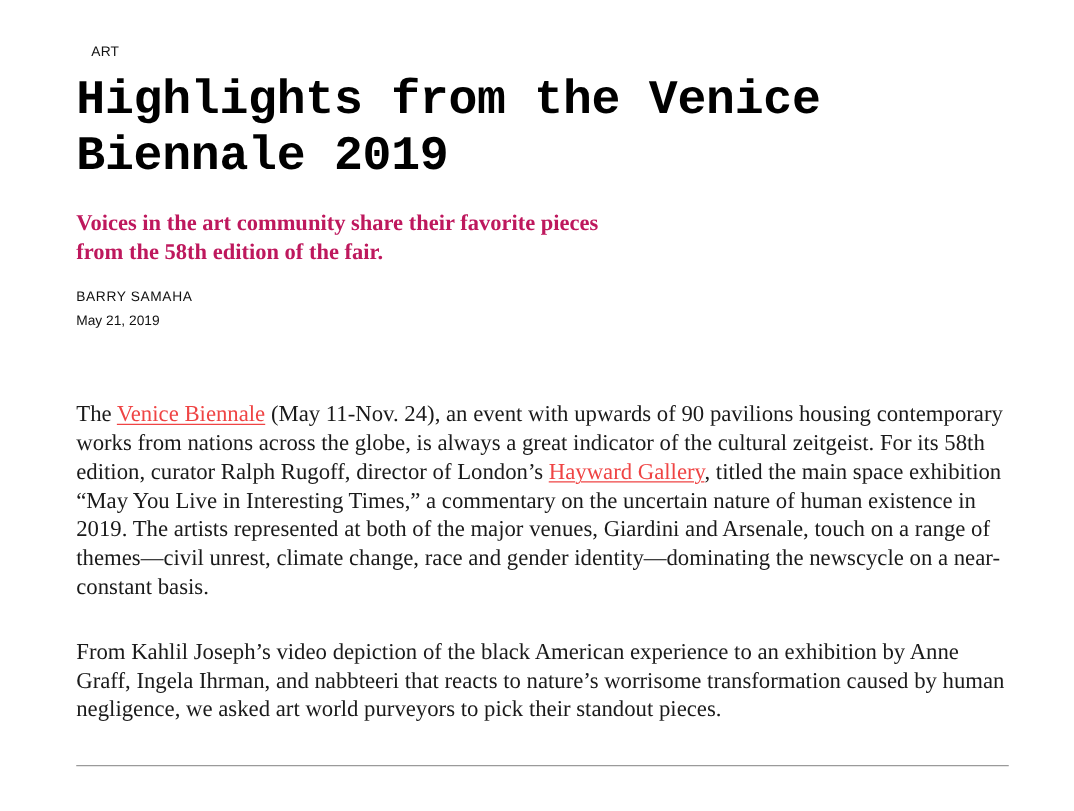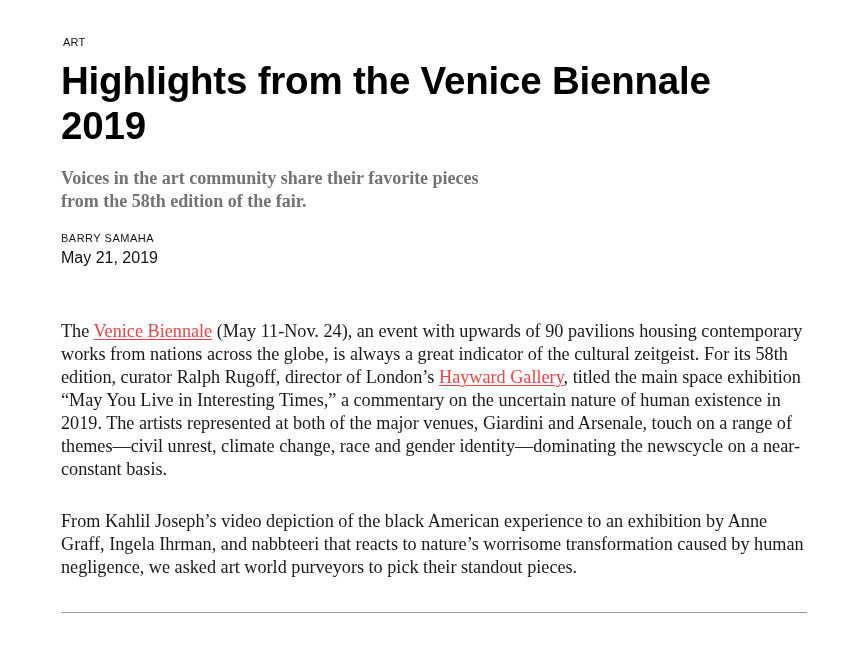--- a/index.html
+++ b/index.html
@@ -16,69 +16,69 @@
     }
     .article {
       position: absolute;
       left: 61px;
       top: 0;
       width: 746px;
     }
     .kicker {
       position: absolute;
       top: 36px;
-      left: 2px;
+      left: 12px;
       font-family: "Liberation Sans", sans-serif;
       font-size: 11px;
       line-height: 13px;
       letter-spacing: 0.2px;
       color: #111;
     }
     .title {
       position: absolute;
       top: 58px;
       left: 0;
       width: 690px;
       margin: 0;
-      font-family: Liberation Sans, sans-serif;
+      font-family: Liberation Mono, monospace;
       font-weight: bold;
       font-size: 38.5px;
       line-height: 45px;
       letter-spacing: -0.2px;
       color: #000;
     }
     .dek {
       position: absolute;
       top: 167px;
       left: 0;
       width: 430px;
       margin: 0;
       font-family: "Liberation Serif", serif;
       font-weight: bold;
       font-size: 18px;
       line-height: 23px;
-      color: #737373;
+      color: #be185d;
     }
     .byline {
       position: absolute;
       top: 232px;
       left: 0;
       font-family: "Liberation Sans", sans-serif;
       font-weight: normal;
       font-size: 11px;
       line-height: 13px;
       letter-spacing: 0.5px;
       color: #111;
     }
     .date {
       position: absolute;
       top: 251px;
       left: 0;
       font-family: "Liberation Sans", sans-serif;
-      font-size: 16px;
+      font-size: 11px;
       line-height: 13px;
       color: #111;
     }
     .body {
       position: absolute;
       top: 320px;
       left: 0;
       width: 746px;
       font-family: "Liberation Serif", serif;
       font-size: 18.2px;

